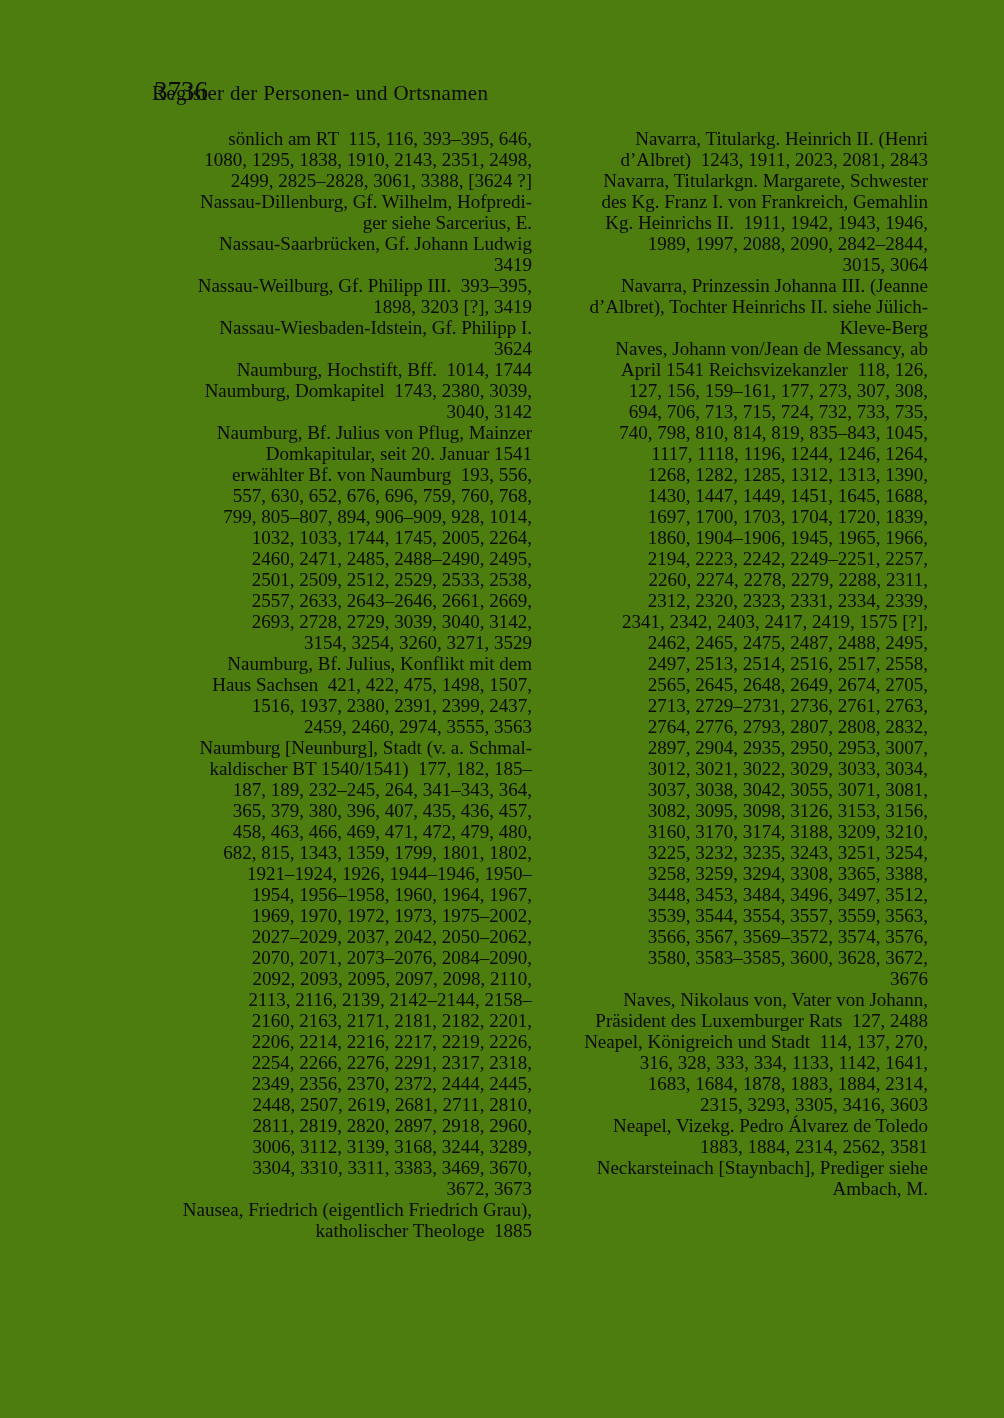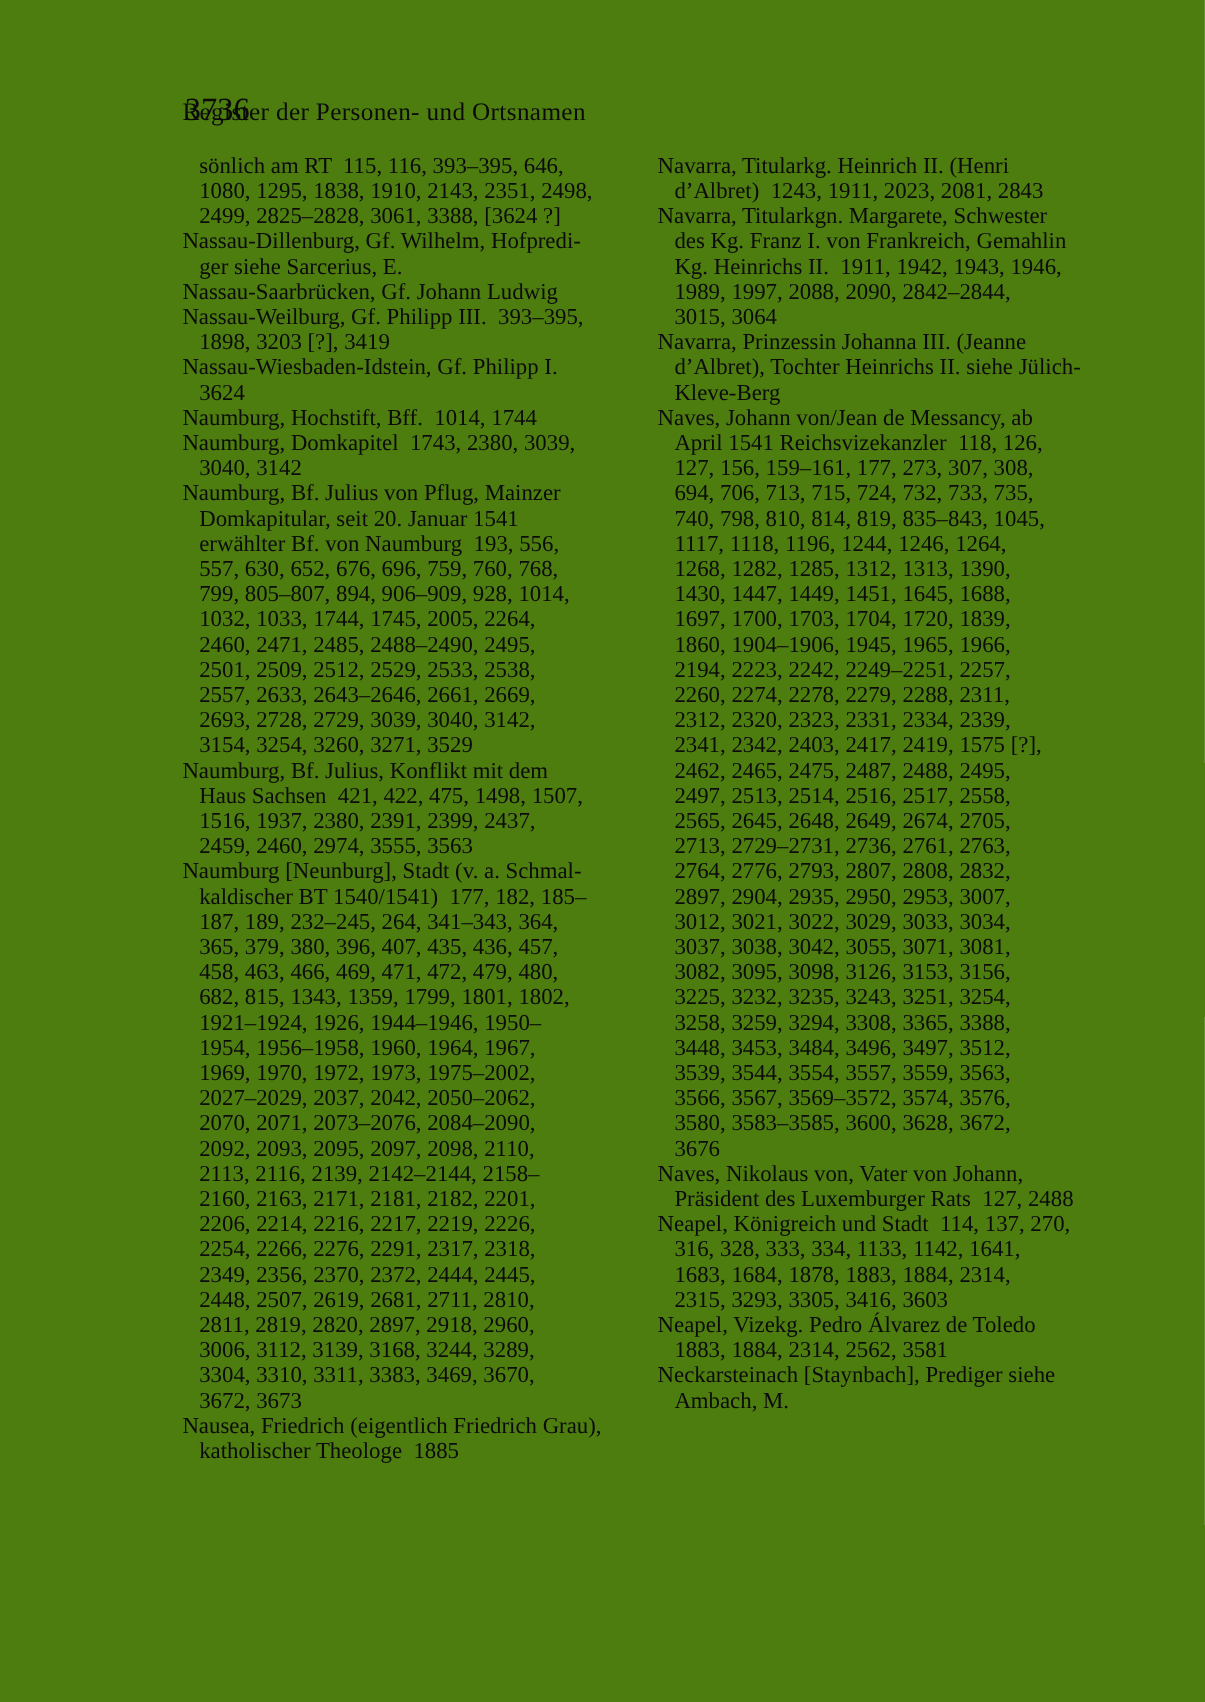--- a/index.html
+++ b/index.html
@@ -36,21 +36,21 @@
     line-height: 26px;
     letter-spacing: 0.3px;
   }
   .columns {
     position: absolute;
     top: 128px;
     left: 152px;
     display: flex;
     gap: 16px;
   }
-  .col { width: 380px; }
+  .col { width: 380px; text-align: right; }
   .line {
     font-size: 19px;
     line-height: 21px;
     white-space: pre;
   }
   .line.cont { padding-left: 14px; }
 </style>
 </head>
 <body>
 
@@ -60,20 +60,21 @@
     <span class="runhead">Register der Personen- und Ortsnamen</span>
   </div>
   <div class="columns">
     <div class="col">
         <div class="line cont">sönlich am RT  115, 116, 393–395, 646,</div>
         <div class="line cont">1080, 1295, 1838, 1910, 2143, 2351, 2498,</div>
         <div class="line cont">2499, 2825–2828, 3061, 3388, [3624 ?]</div>
         <div class="line">Nassau-Dillenburg, Gf. Wilhelm, Hofpredi-</div>
         <div class="line cont">ger siehe Sarcerius, E.</div>
         <div class="line">Nassau-Saarbrücken, Gf. Johann Ludwig</div>
+        <div class="line cont">3419</div>
         <div class="line">Nassau-Weilburg, Gf. Philipp III.  393–395,</div>
         <div class="line cont">1898, 3203 [?], 3419</div>
         <div class="line">Nassau-Wiesbaden-Idstein, Gf. Philipp I.</div>
         <div class="line cont">3624</div>
         <div class="line">Naumburg, Hochstift, Bff.  1014, 1744</div>
         <div class="line">Naumburg, Domkapitel  1743, 2380, 3039,</div>
         <div class="line cont">3040, 3142</div>
         <div class="line">Naumburg, Bf. Julius von Pflug, Mainzer</div>
         <div class="line cont">Domkapitular, seit 20. Januar 1541</div>
         <div class="line cont">erwählter Bf. von Naumburg  193, 556,</div>
@@ -141,20 +142,21 @@
         <div class="line cont">2341, 2342, 2403, 2417, 2419, 1575 [?],</div>
         <div class="line cont">2462, 2465, 2475, 2487, 2488, 2495,</div>
         <div class="line cont">2497, 2513, 2514, 2516, 2517, 2558,</div>
         <div class="line cont">2565, 2645, 2648, 2649, 2674, 2705,</div>
         <div class="line cont">2713, 2729–2731, 2736, 2761, 2763,</div>
         <div class="line cont">2764, 2776, 2793, 2807, 2808, 2832,</div>
         <div class="line cont">2897, 2904, 2935, 2950, 2953, 3007,</div>
         <div class="line cont">3012, 3021, 3022, 3029, 3033, 3034,</div>
         <div class="line cont">3037, 3038, 3042, 3055, 3071, 3081,</div>
         <div class="line cont">3082, 3095, 3098, 3126, 3153, 3156,</div>
+        <div class="line cont">3160, 3170, 3174, 3188, 3209, 3210,</div>
         <div class="line cont">3225, 3232, 3235, 3243, 3251, 3254,</div>
         <div class="line cont">3258, 3259, 3294, 3308, 3365, 3388,</div>
         <div class="line cont">3448, 3453, 3484, 3496, 3497, 3512,</div>
         <div class="line cont">3539, 3544, 3554, 3557, 3559, 3563,</div>
         <div class="line cont">3566, 3567, 3569–3572, 3574, 3576,</div>
         <div class="line cont">3580, 3583–3585, 3600, 3628, 3672,</div>
         <div class="line cont">3676</div>
         <div class="line">Naves, Nikolaus von, Vater von Johann,</div>
         <div class="line cont">Präsident des Luxemburger Rats  127, 2488</div>
         <div class="line">Neapel, Königreich und Stadt  114, 137, 270,</div>

